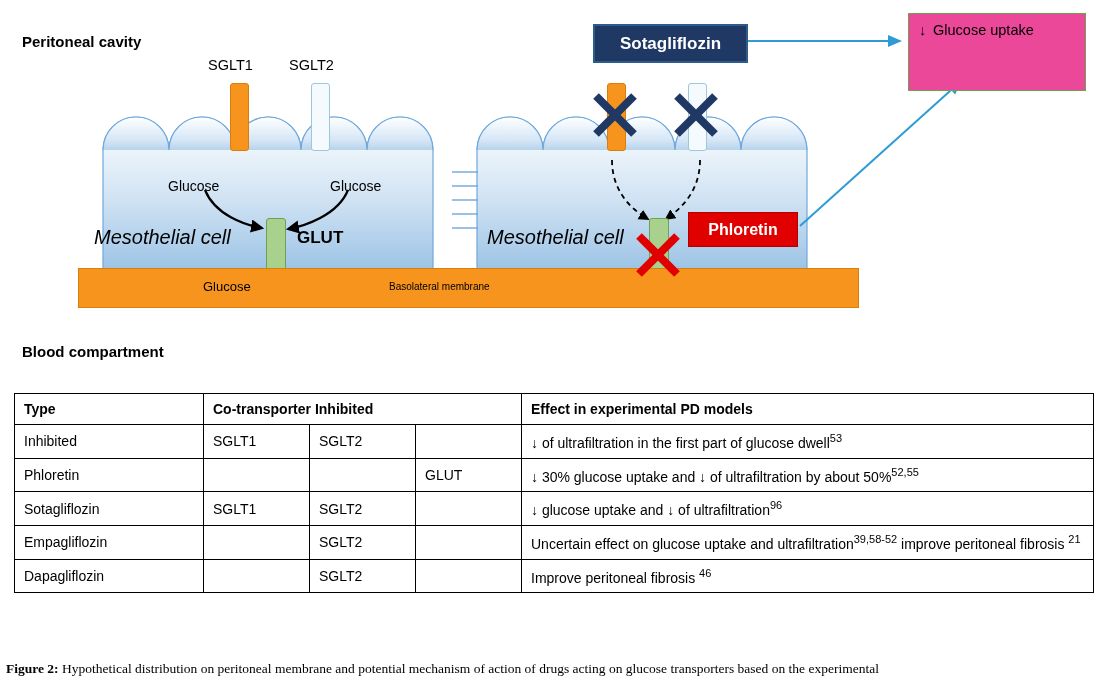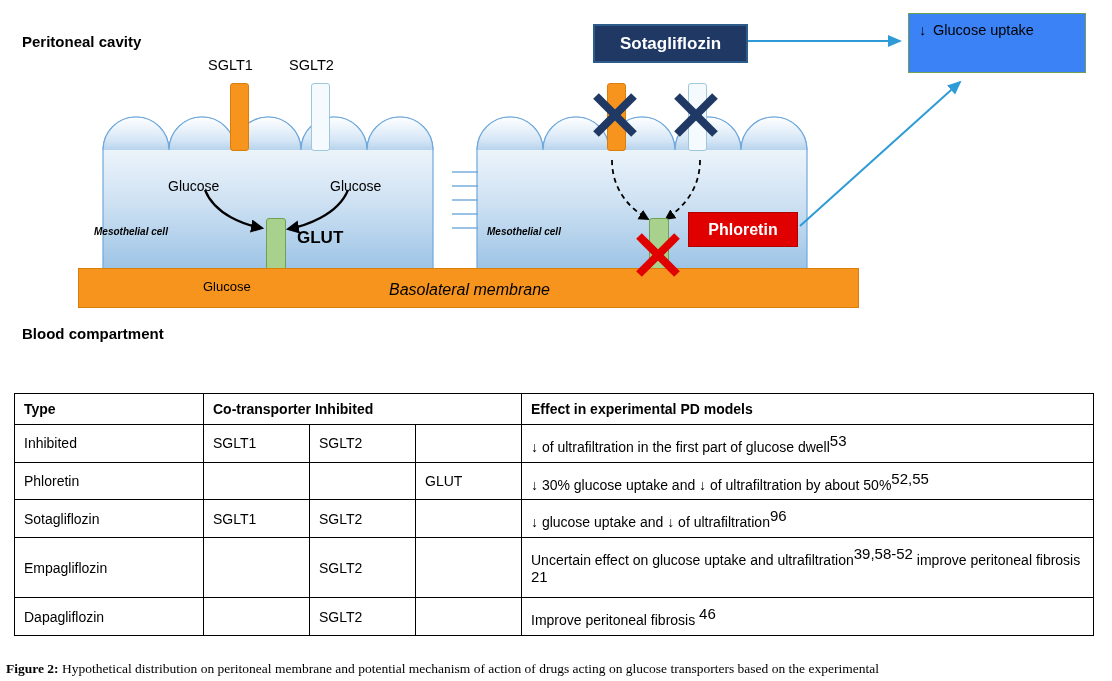--- a/index.html
+++ b/index.html
@@ -33,21 +33,21 @@
   }
 
   .label-peritoneal {
     position: absolute;
     left: 22px; top: 33px;
     font-size: 15px;
     font-weight: bold;
   }
   .label-blood {
     position: absolute;
-    left: 22px; top: 325px;
+    left: 22px; top: 343px;
     font-size: 15px;
     font-weight: bold;
   }
 
   .sglt-label {
     position: absolute;
     font-size: 14.5px;
   }
   .sglt1-label { left: 208px; top: 57px; }
   .sglt2-label { left: 289px; top: 57px; }
@@ -89,31 +89,29 @@
     position: absolute;
     font-size: 14px;
   }
   .gw1 { left: 168px; top: 178px; }
   .gw2 { left: 330px; top: 178px; }
   .gw3 { left: 203px; top: 279px; font-size: 13px; }
 
   .meso-label {
     position: absolute;
     font-style: italic;
-    font-size: 10px;
-    font-weight: bold;
+    font-size: 20px;
   }
   .meso-a { left: 94px; top: 226px; }
   .meso-b { left: 487px; top: 226px; }
 
   .basolateral-label {
     position: absolute;
     left: 389px; top: 281px;
-    font-style: italic;
-    font-size: 16px;
+    font-size: 10px;
   }
 
   
   .membrane {
     position: absolute;
     left: 78px; top: 268px;
     width: 779px; height: 38px;
     background: #f7941e;
     border: 1px solid #d97d0b;
   }
@@ -141,22 +139,22 @@
     color: #fff;
     font-size: 16px;
     font-weight: bold;
     display: flex;
     align-items: center;
     justify-content: center;
   }
   .box-effects {
     position: absolute;
     left: 908px; top: 13px;
-    width: 178px; height: 60px;
-    background: #3b82f6;
+    width: 178px; height: 78px;
+    background: #ec4899;
     border: 1.5px solid #70a052;
     font-size: 14.5px;
     padding: 6px 0 0 10px;
     box-sizing: border-box;
     line-height: 1.5;
   }
   .box-effects .arrow-glyph {
     display: inline-block;
     width: 14px;
   }
@@ -193,21 +191,21 @@
     text-align: left;
     vertical-align: middle;
   }
   table.drug-table th {
     font-weight: bold;
   }
   th.col-type { width: 170px; }
   th.col-cotrans { width: 262px; text-align: center; }
   th.col-effect { text-align: center; }
   td.sub { width: 87px; }
-  sup { font-size: 15px; }
+  sup { font-size: 11px; }
 
   
   .caption {
     position: absolute;
     left: 6px; top: 660px;
     width: 1100px;
     font-family: "Liberation Serif", serif;
     font-size: 13.5px;
     line-height: 1.3;
   }

